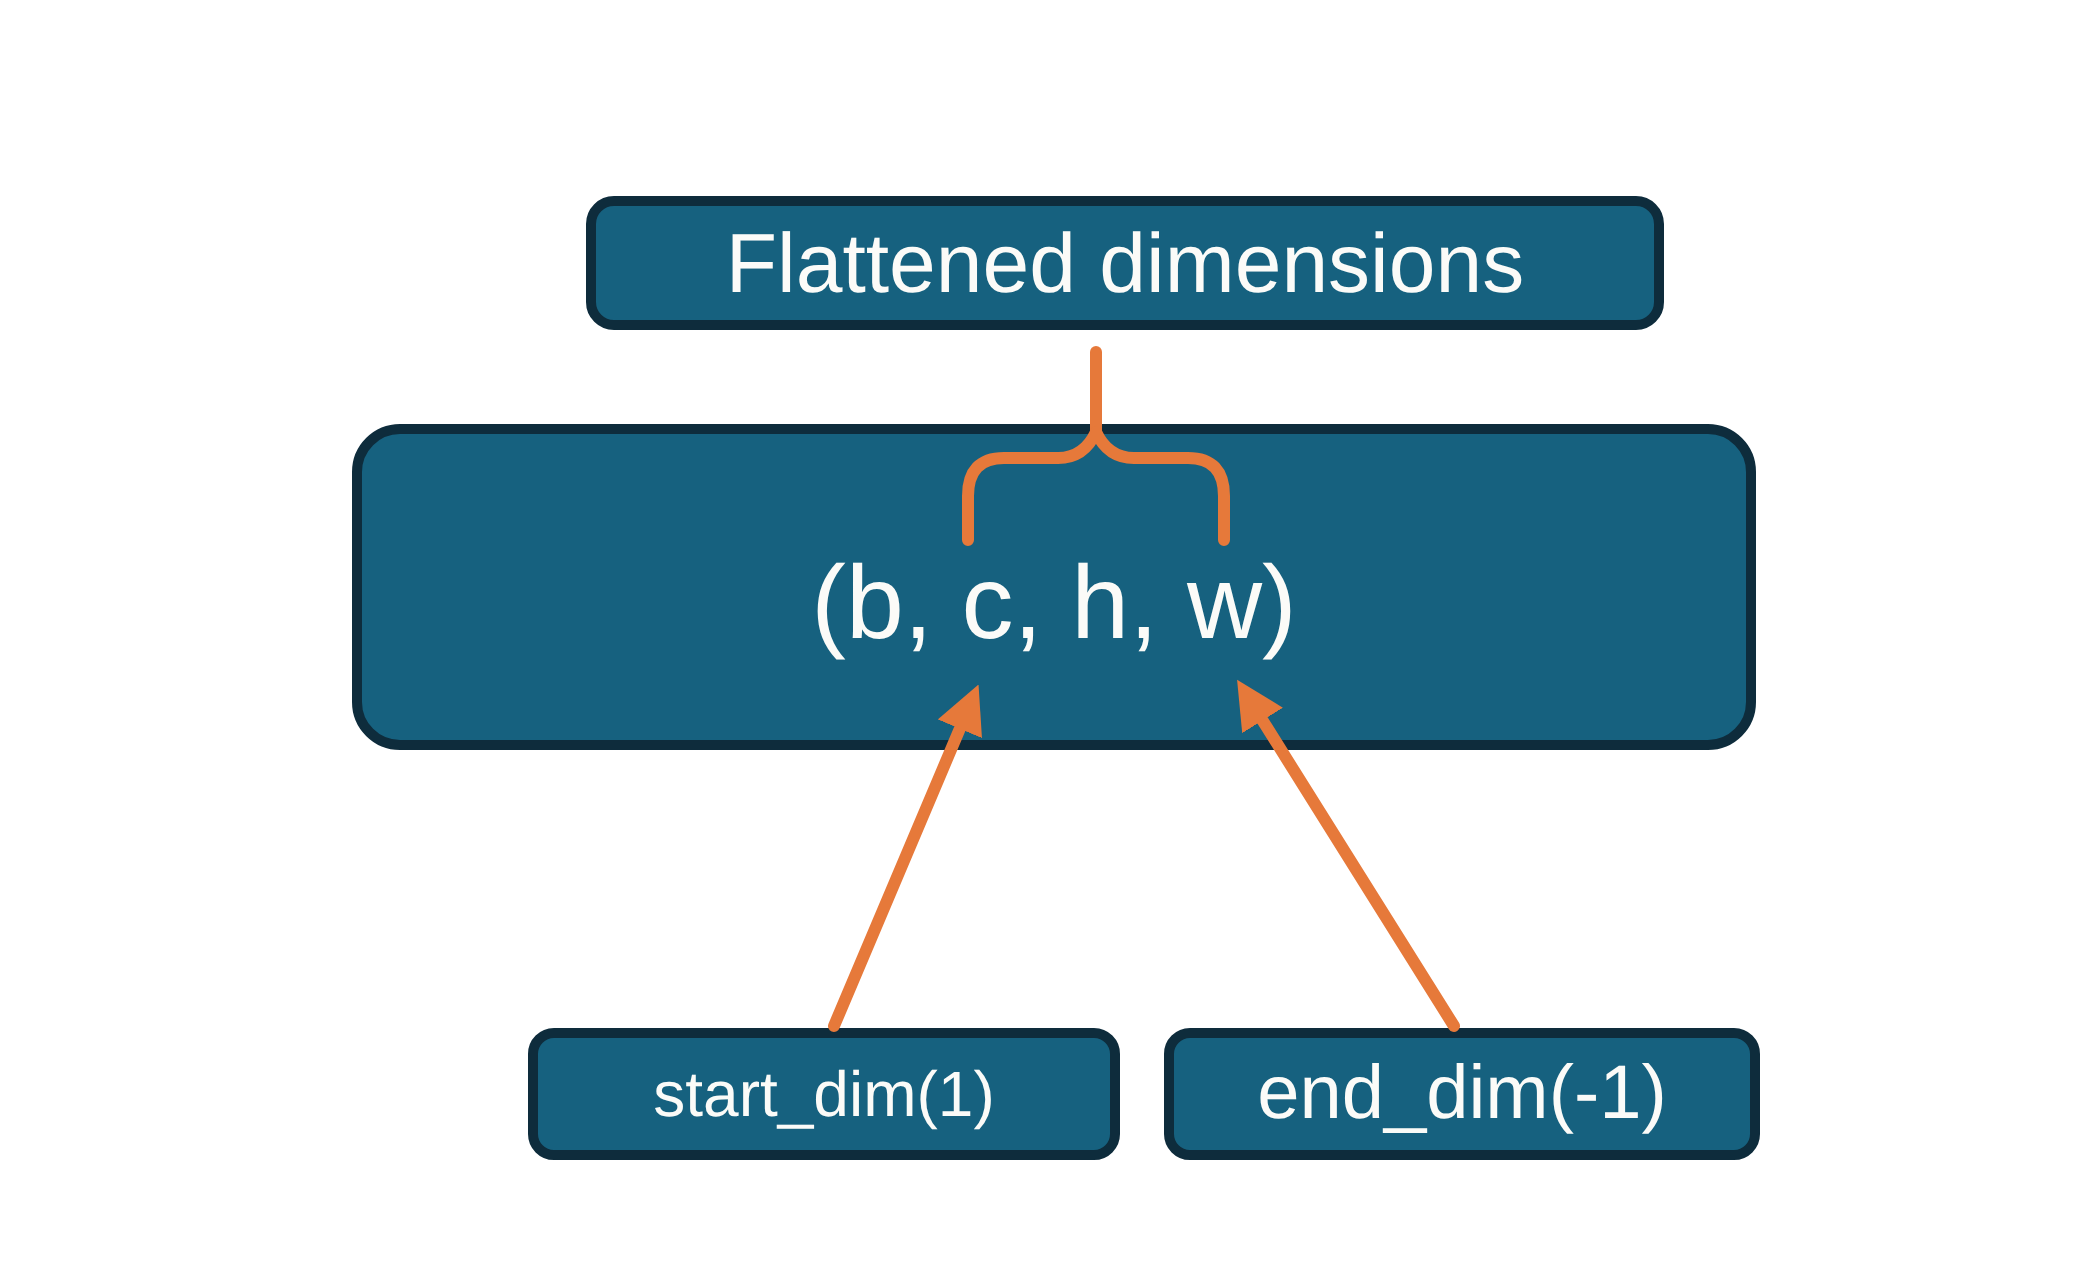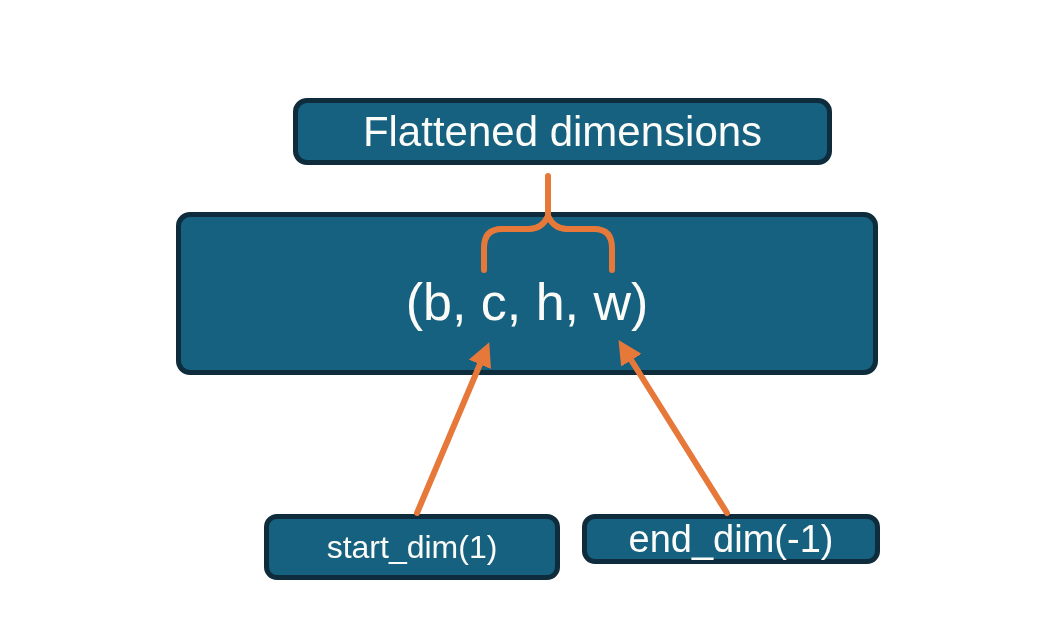--- a/index.html
+++ b/index.html
@@ -33,33 +33,33 @@
   }
   .node-flattened {
     left: 293px; top: 98px;
     width: 539px; height: 67px;
     border-radius: 14px;
     font-size: 42px;
   }
   .node-tensor {
     left: 176px; top: 212px;
     width: 702px; height: 163px;
-    border-radius: 14px;
+    border-radius: 24px;
     font-size: 52px;
     padding-top: 16px;
   }
   .node-start-dim {
     left: 264px; top: 514px;
     width: 296px; height: 66px;
     border-radius: 13px;
     font-size: 32px;
   }
   .node-end-dim {
     left: 582px; top: 514px;
-    width: 298px; height: 50px;
+    width: 298px; height: 66px;
     border-radius: 13px;
     font-size: 38px;
   }
   .connector-layer {
     position: absolute;
     left: 0; top: 0;
     width: 1038px; height: 632px;
     pointer-events: none;
   }
   .connector-stroke {

